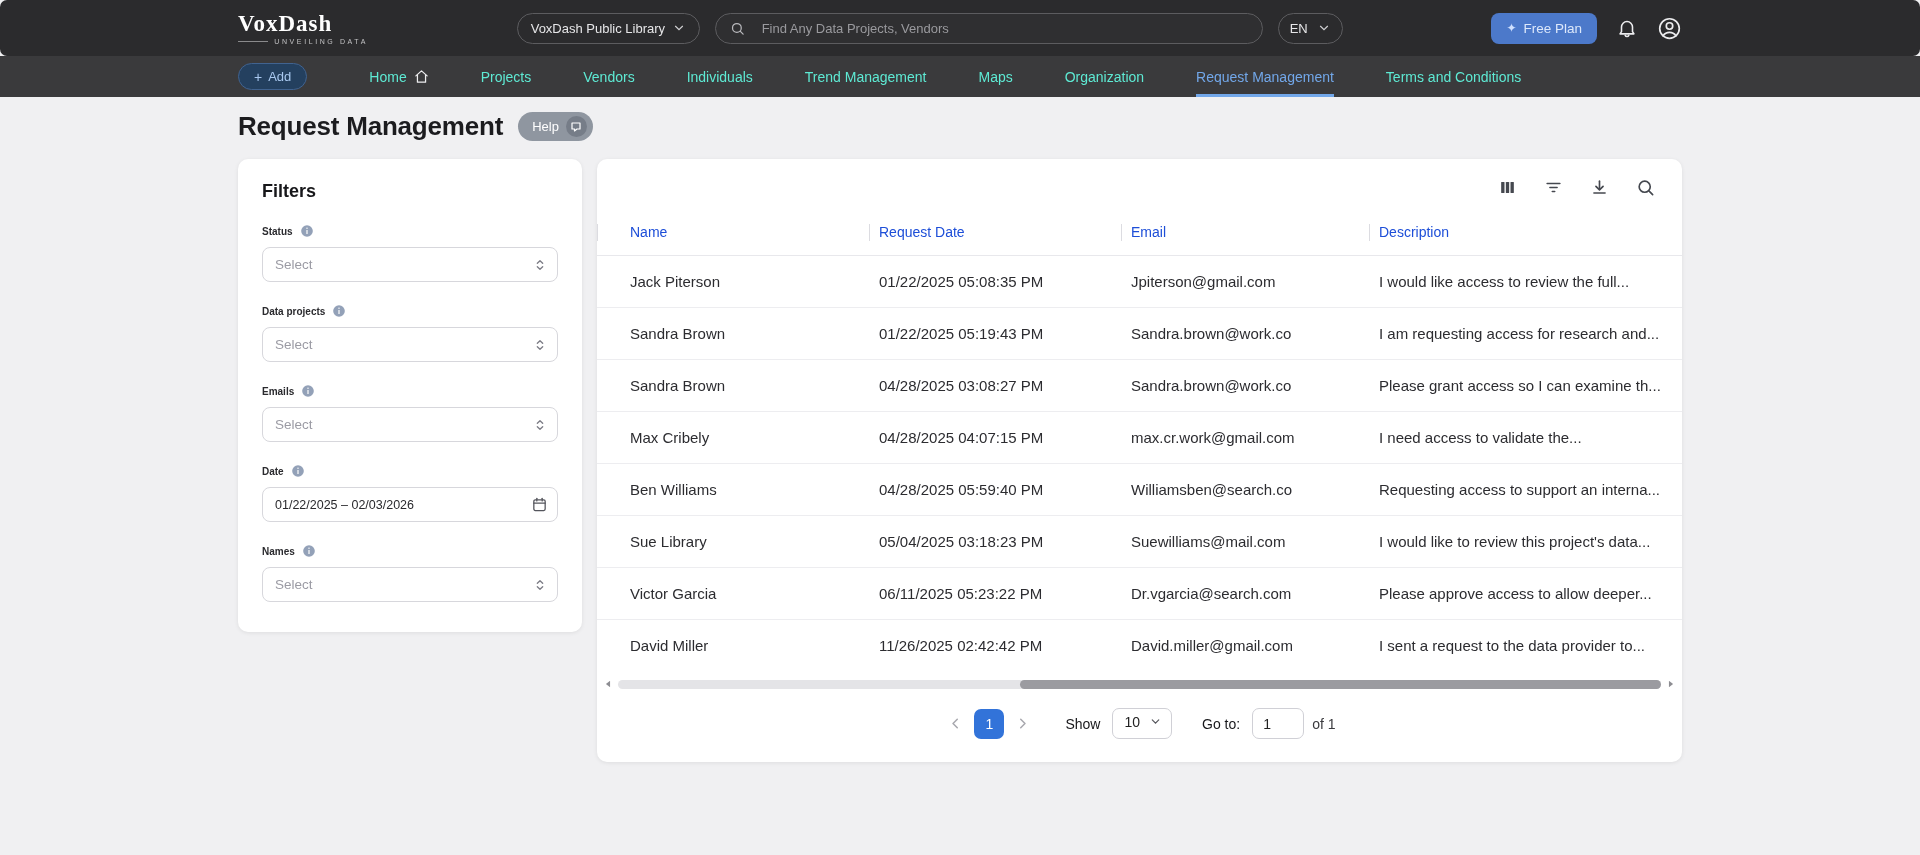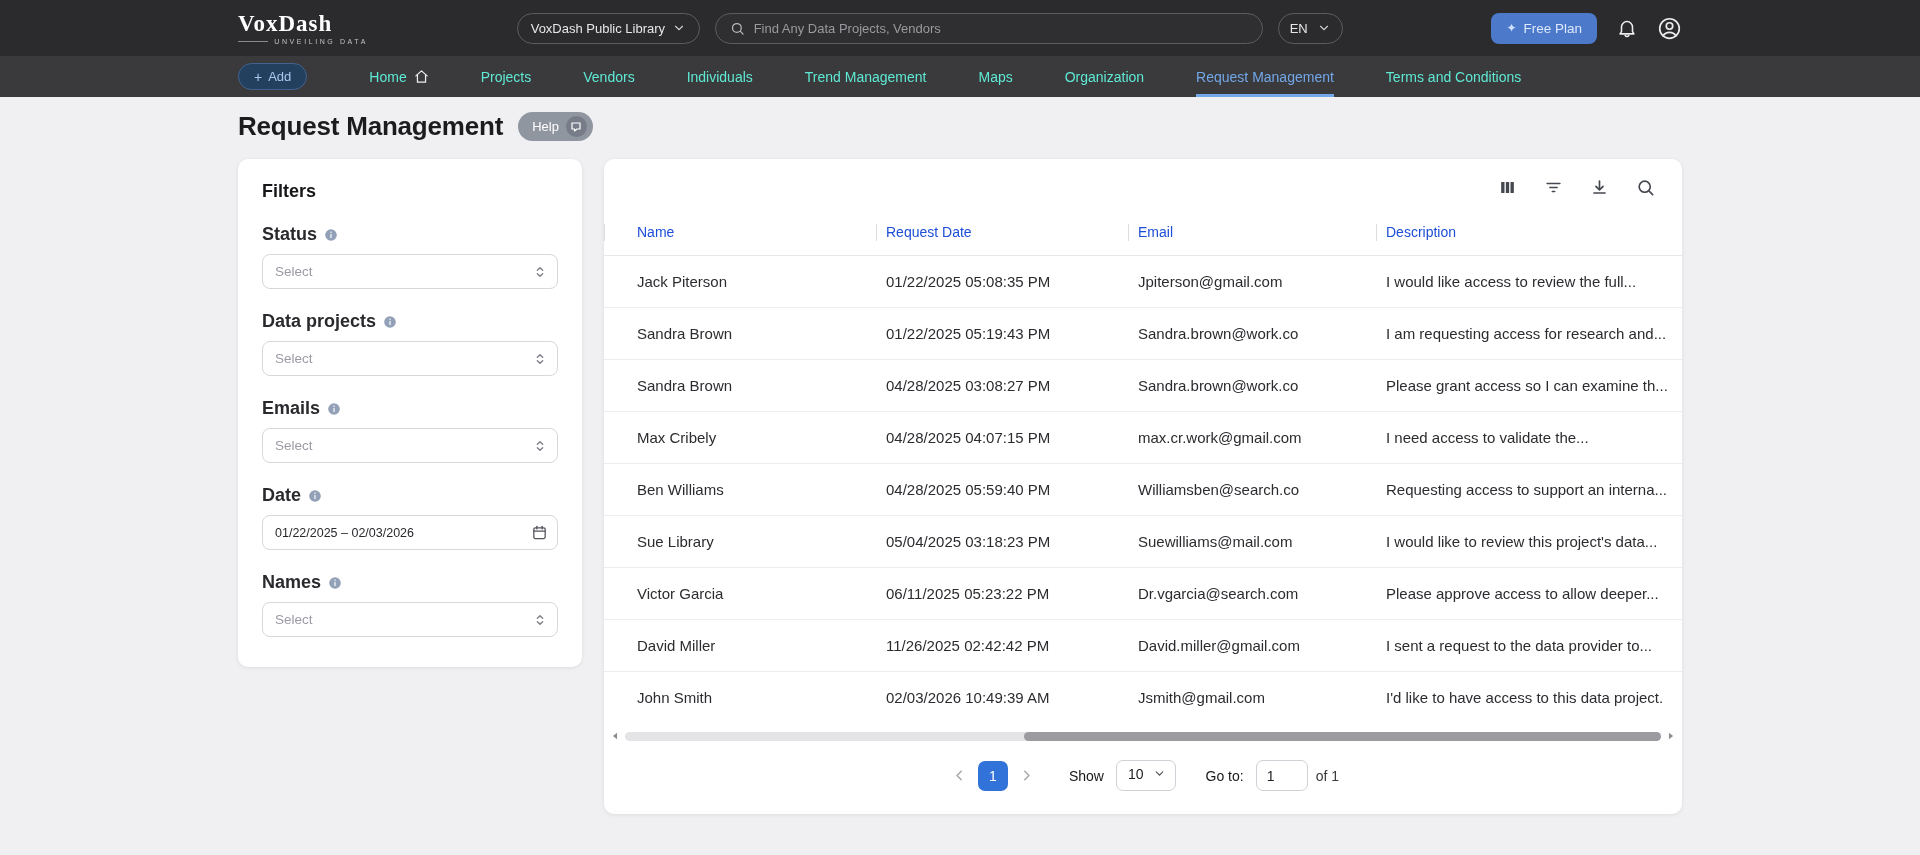--- a/index.html
+++ b/index.html
@@ -1,31 +1,31 @@
 <!DOCTYPE html>
 <html><head>
 <meta charset="utf-8">
 <style>
   * { margin:0; padding:0; box-sizing:border-box; }
   html, body { width:1920px; height:855px; }
   body { font-family:"Liberation Sans", sans-serif; background:#f0f0f2; overflow:hidden; }
   .inner { width:1444px; margin:0 auto; height:100%; display:flex; align-items:center; }
 
   
-  .topbar { height:56px; background:#2b2b2d; }
+  .topbar { height:56px; background:#2b2b2d;border-radius:7px; }
   .logo { display:flex; flex-direction:column; justify-content:center; color:#fff; min-width:130px; }
   .brand { font-family:"Liberation Serif", serif; font-size:23px; letter-spacing:1px; font-weight:600; line-height:1; }
   .tagline-row { display:flex; align-items:center; gap:6px; margin-top:3px; }
   .tagline-rule { flex:1; height:1px; background:#8a8a8c; }
   .tagline { font-size:7px; letter-spacing:2.6px; color:#c3c3c5; white-space:nowrap; }
   .topbar-middle { display:flex; align-items:center; gap:15px; margin:0 auto; }
   .pill { display:flex; align-items:center; border:1px solid #5c5c5f; border-radius:17px; height:31px; color:#e6e6e8; font-size:13px; background:transparent; }
   .library-select { width:183px; justify-content:space-between; padding:0 13px; cursor:pointer; }
   .searchbar { width:548px; gap:9px; padding:0 14px; background:#2f2f31; }
-  .searchbar input { background:transparent; border:none; outline:none; color:#84cc16; font-size:13px; width:100%; font-family:"Liberation Sans", sans-serif; }
+  .searchbar input { background:transparent; border:none; outline:none; color:#84cc16; font-size:13px; width:100%; font-family:"Liberation Sans", sans-serif;margin-left:8px; }
   .searchbar input::placeholder { color:#9a9a9e; }
   .lang-select { gap:9px; padding:0 11px; cursor:pointer; }
   .topbar-right { display:flex; align-items:center; gap:19px; }
   .free-plan { display:flex; align-items:center; gap:7px; background:#4c79ca; color:#dce8fb; border:none; border-radius:8px; height:31px; padding:0 15px; font-size:13.5px; cursor:pointer; font-family:"Liberation Sans", sans-serif; }
   .sparkle { font-size:12px; color:#cfe0ff; }
   .icon { display:inline-flex; }
   .icon svg { display:block; }
 
   
   .navbar { height:41px; background:#3a3a3c; }
@@ -35,28 +35,28 @@
   .nav-item { display:flex; align-items:center; gap:7px; color:#5eead4; font-size:14px; height:41px; border-bottom:3px solid transparent; border-top:3px solid transparent; cursor:pointer; white-space:nowrap; }
   .nav-item.active { color:#72a7e9; border-bottom-color:#72a7e9; }
 
   
   .main { width:1444px; margin:0 auto; }
   .page-header { display:flex; align-items:center; gap:15px; margin:14px 0 17px; }
   .page-title { font-size:26px; font-weight:700; color:#1c1c1f; letter-spacing:-0.2px; }
   .help-btn { display:flex; align-items:center; gap:7px; background:#8f96a0; border:none; color:#fff; border-radius:15px; height:29px; padding:0 6px 0 14px; font-size:13px; cursor:pointer; font-family:"Liberation Sans", sans-serif; }
   .help-chat { width:21px; height:21px; border-radius:50%; background:#767d88; display:flex; align-items:center; justify-content:center; }
 
-  .content { display:flex; gap:22px; align-items:flex-start; }
+  .content { display:flex; gap:15px; align-items:flex-start; }
 
   
   .card { background:#fff; border-radius:10px; box-shadow:0 1px 4px rgba(0,0,0,.08); }
   .filters-card { width:344px; padding:22px 24px 30px; }
   .filters-title { font-size:18px; font-weight:700; color:#17171a; }
   .filter-group { margin-top:22px; }
-  .filter-label { display:flex; align-items:center; gap:7px; font-size:18px; font-weight:700; color:#2a2a2e; margin-bottom:9px; }
+  .filter-label { display:flex; align-items:center; gap:7px; font-size:10px; font-weight:700; color:#2a2a2e; margin-bottom:9px; }
   .info-icon { color:#93a1b8; display:inline-flex; cursor:pointer; }
   .select, .date-field { height:35px; border:1px solid #d7d7dc; border-radius:8px; display:flex; align-items:center; justify-content:space-between; padding:0 9px 0 12px; cursor:pointer; background:#fff; }
   .select-placeholder { color:#9b9ba4; font-size:13.5px; }
   .unfold { color:#7d7d86; }
   .date-field input { border:none; outline:none; font-size:12.5px; color:#2a2a2e; width:100%; font-family:"Liberation Sans", sans-serif; }
   .cal { color:#54555c; }
 
   
   .table-card { flex:1; display:flex; flex-direction:column; overflow:hidden; }
   .table-toolbar { display:flex; justify-content:flex-end; align-items:center; gap:27px; padding:19px 27px 13px; }
@@ -421,26 +421,20 @@
     <td>Please approve access to allow deeper...</td>
   </tr>
 
   <tr>
     <td>David Miller</td>
     <td>11/26/2025 02:42:42 PM</td>
     <td>David.miller@gmail.com</td>
     <td>I sent a request to the data provider to...</td>
   </tr>
 
-  <tr>
-    <td>John Smith</td>
-    <td>02/03/2026 10:49:39 AM</td>
-    <td>Jsmith@gmail.com</td>
-    <td>I'd like to have access to this data project.</td>
-  </tr>
 </tbody>
       </table>
 
       <div class="hscroll">
         <span class="hs-arrow">
           <svg width="10" height="10" viewBox="0 0 24 24" fill="currentColor">
               <path d="M17 4L7 12l10 8z"></path>
             </svg>
         </span>
         <div class="hs-track">

